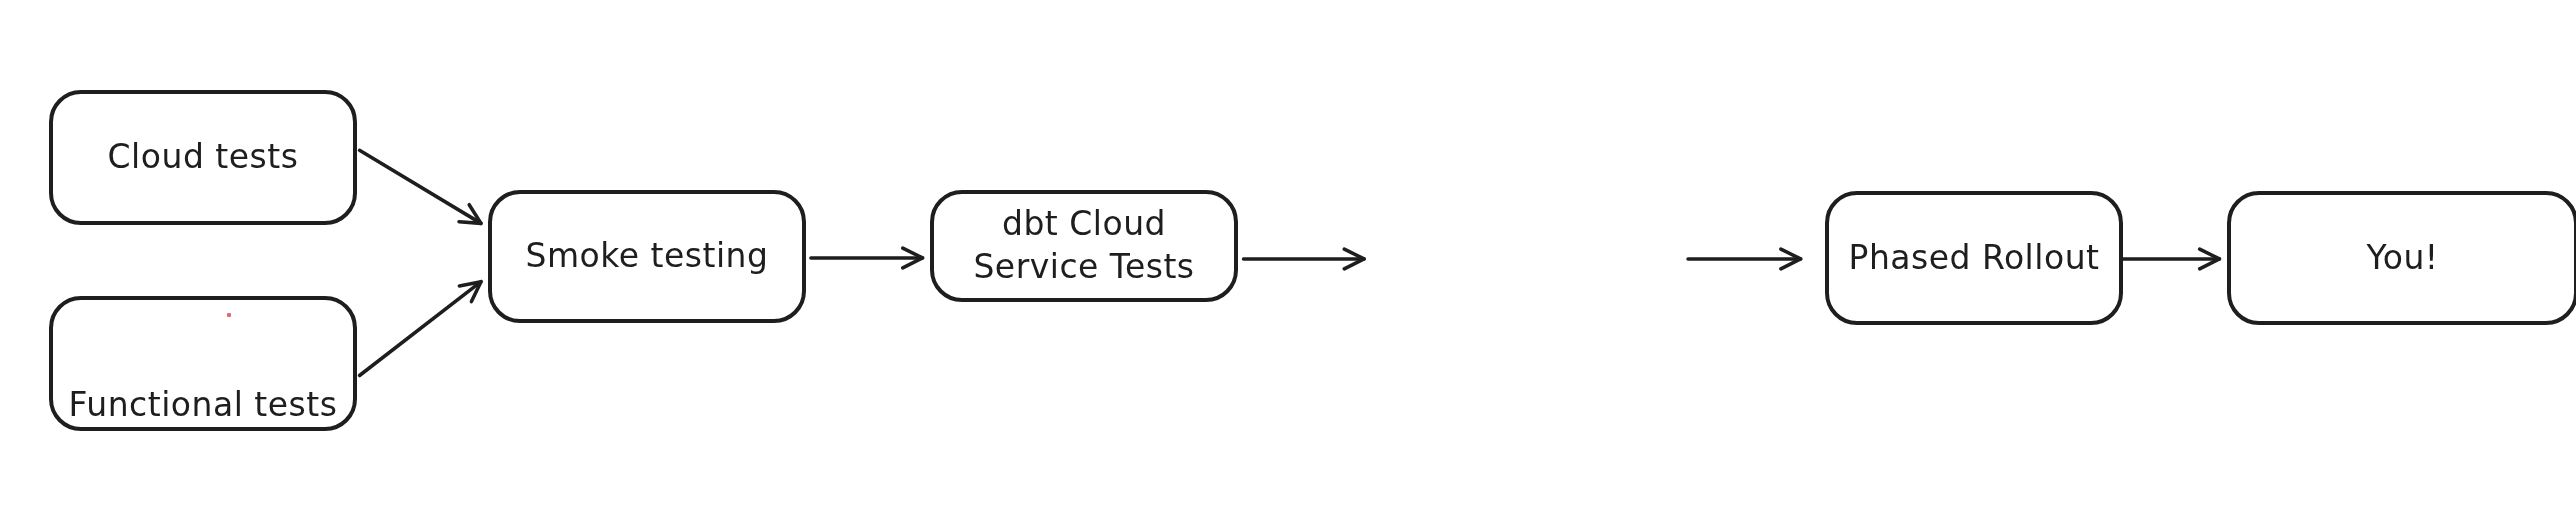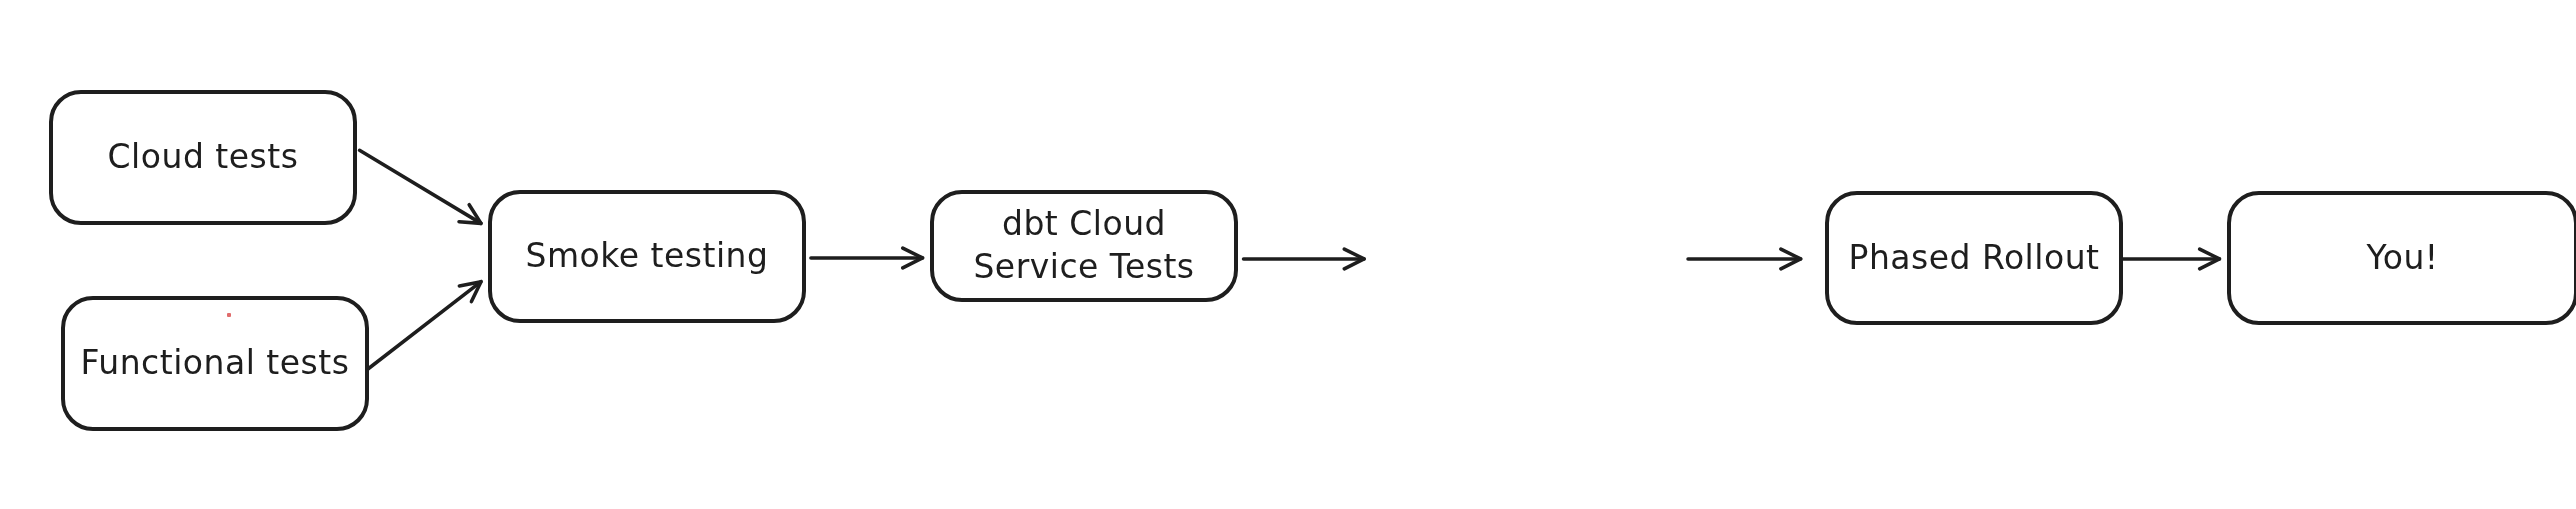--- a/index.html
+++ b/index.html
@@ -66,21 +66,21 @@
       <line x1="1259" y1="262" x2="1381" y2="262" marker-end="url(#arrowhead)"></line>
       <line x1="1709" y1="262" x2="1823" y2="262" marker-end="url(#arrowhead)"></line>
       <line x1="2138" y1="262" x2="2247" y2="262" marker-end="url(#arrowhead)"></line>
     </g>
   </svg>
 
   <div class="node" style="left:49px; top:90px; width:308px; height:135px;">
     <span class="label">Cloud tests</span>
   </div>
 
-  <div class="node" style="left:61px; top:296px; width:308px; height:135px;">
+  <div class="node" style="left:49px; top:296px; width:308px; height:135px;align-items:flex-end;">
     <span class="label">Functional tests</span>
   </div>
 
   <div class="node" style="left:488px; top:190px; width:318px; height:133px;">
     <span class="label">Smoke testing</span>
   </div>
 
   <div class="node" style="left:930px; top:190px; width:308px; height:112px;">
     <span class="label">dbt Cloud
 Service Tests</span>

